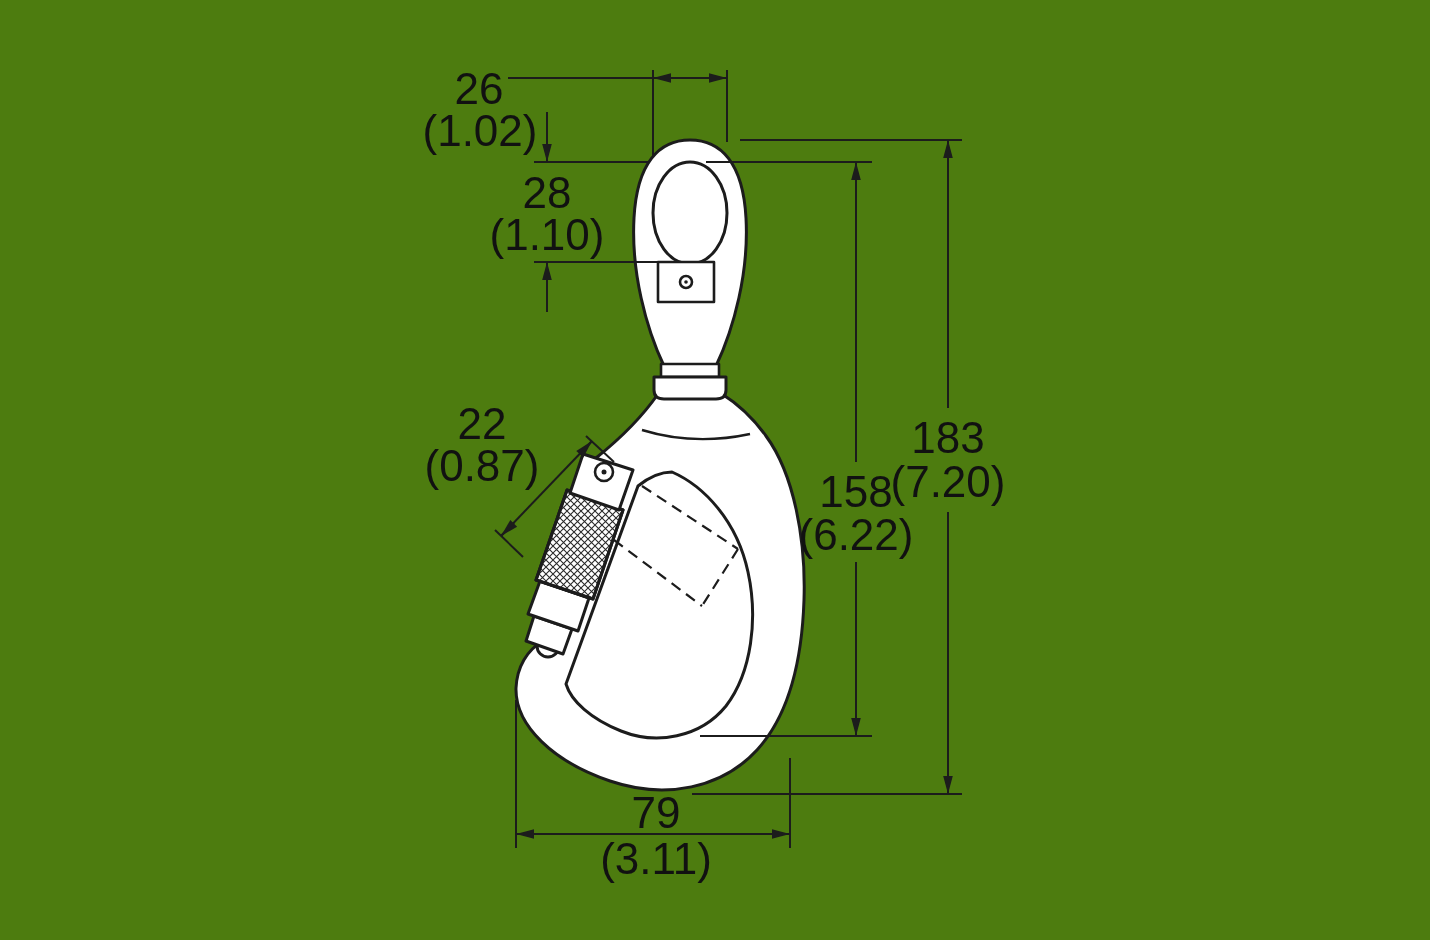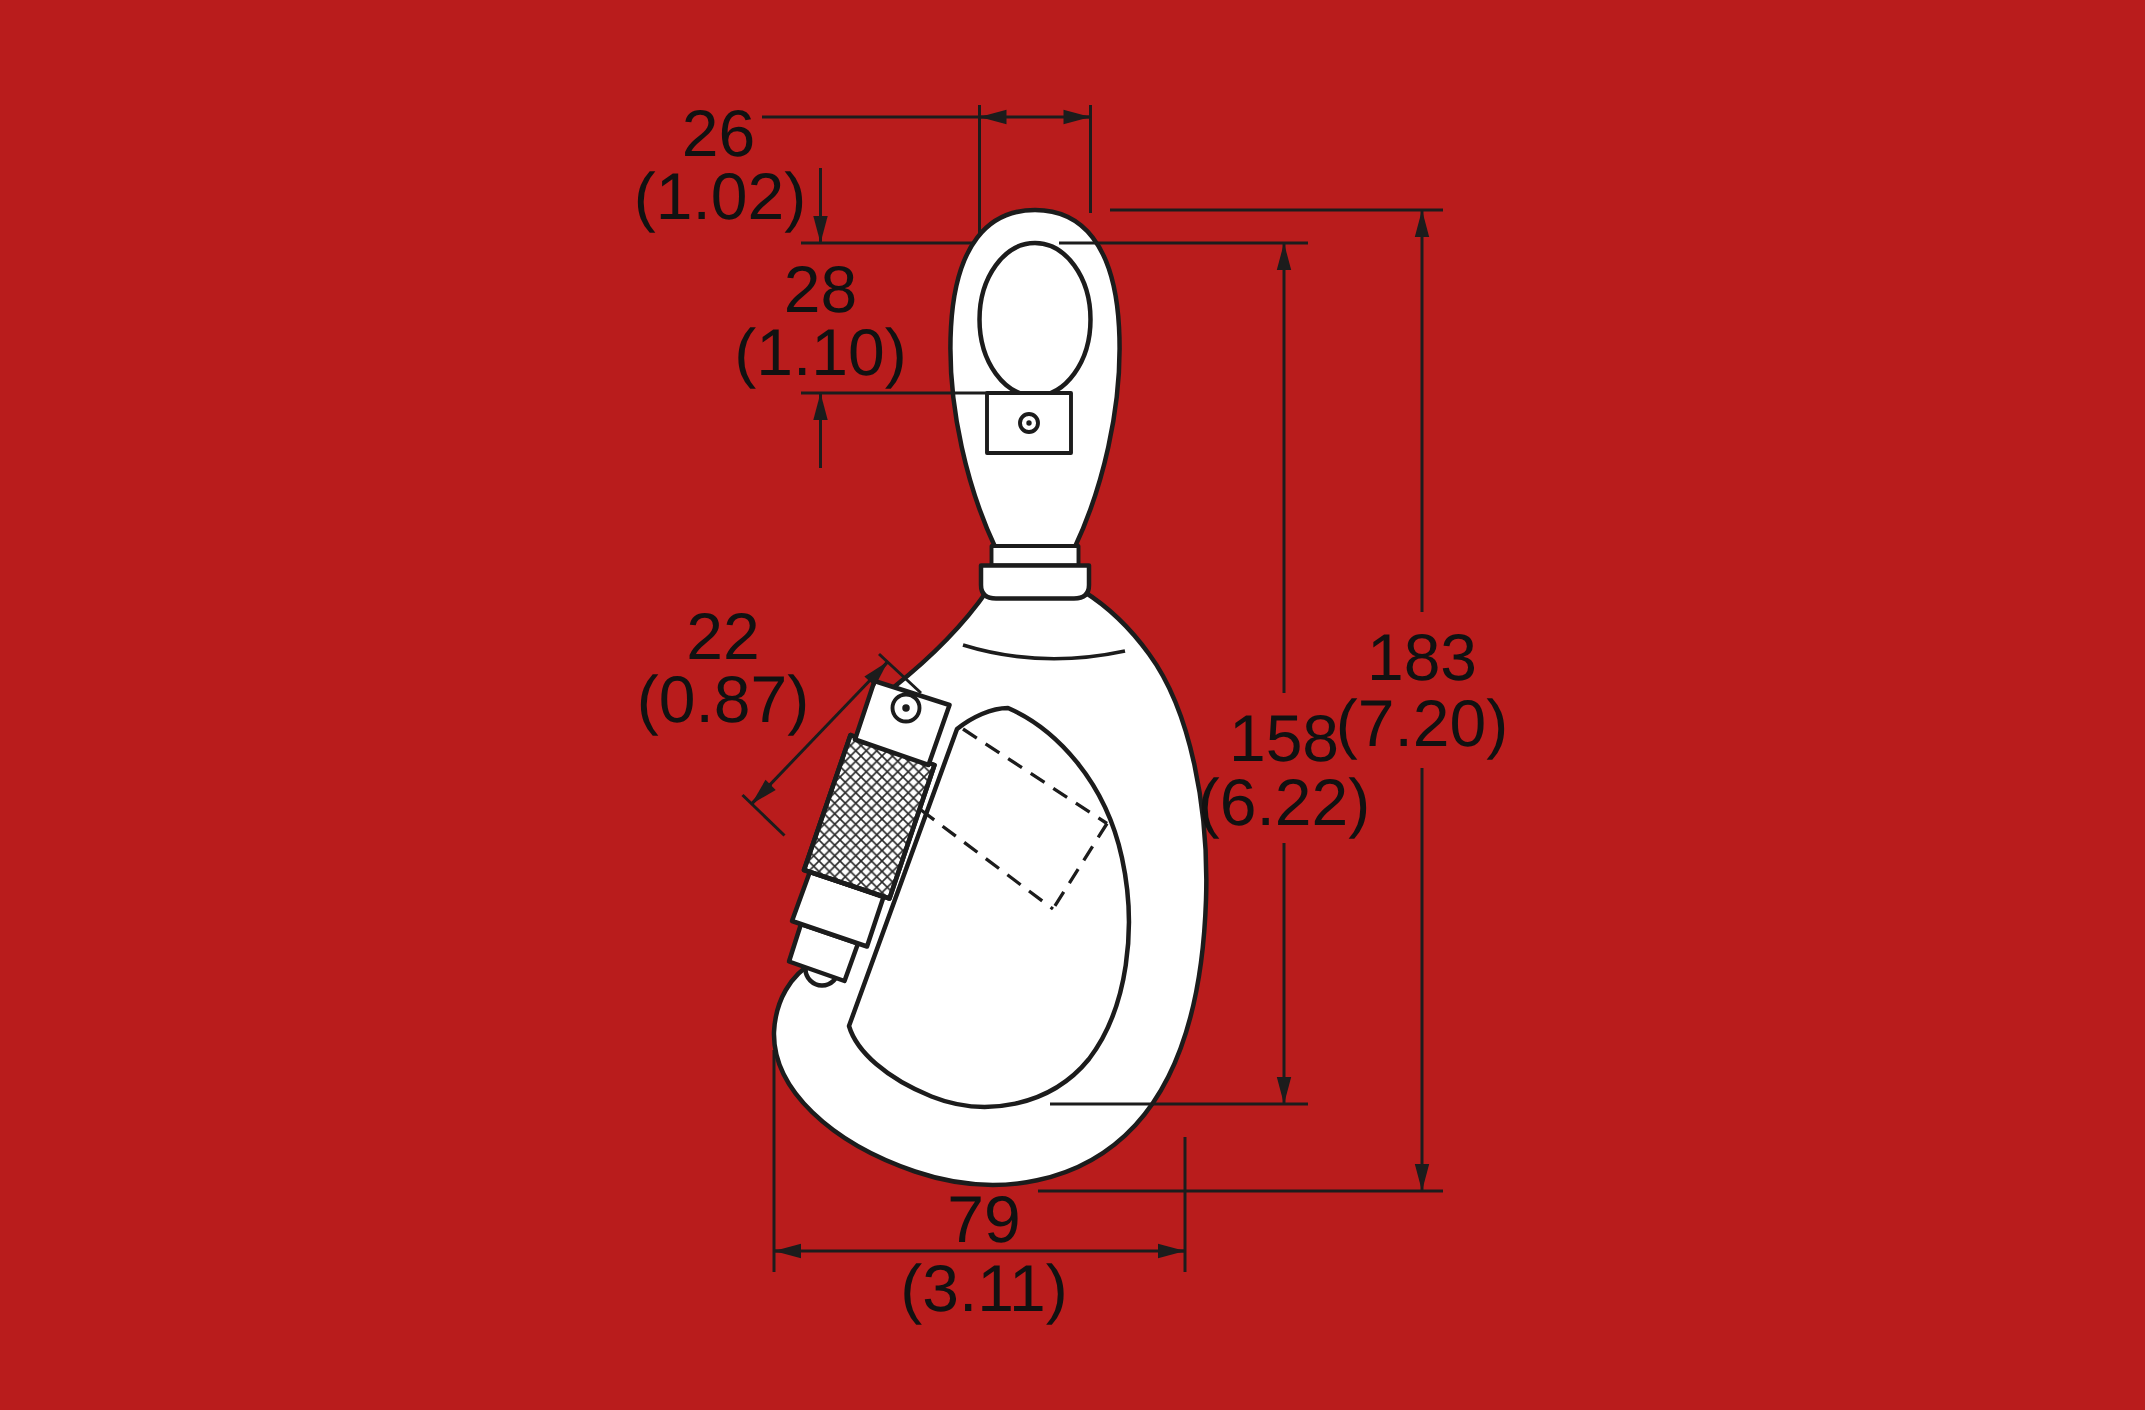--- a/index.html
+++ b/index.html
@@ -5,21 +5,21 @@
   html, body {
     margin: 0;
     padding: 0;
     background: #ffffff;
     font-family: "Liberation Sans", sans-serif;
   }
   .stage {
     position: relative;
     width: 1430px;
     height: 940px;
-    background: #b91c1c;
+    background: #4d7c0f;
     overflow: hidden;
   }
   svg { display: block; }
   svg text {
     font-family: "Liberation Sans", sans-serif;
     font-size: 44px;
     fill: #111111;
     text-anchor: middle;
   }
   .outline  { fill: #ffffff; stroke: #1c1c1c; stroke-width: 3;   stroke-linejoin: round; }

